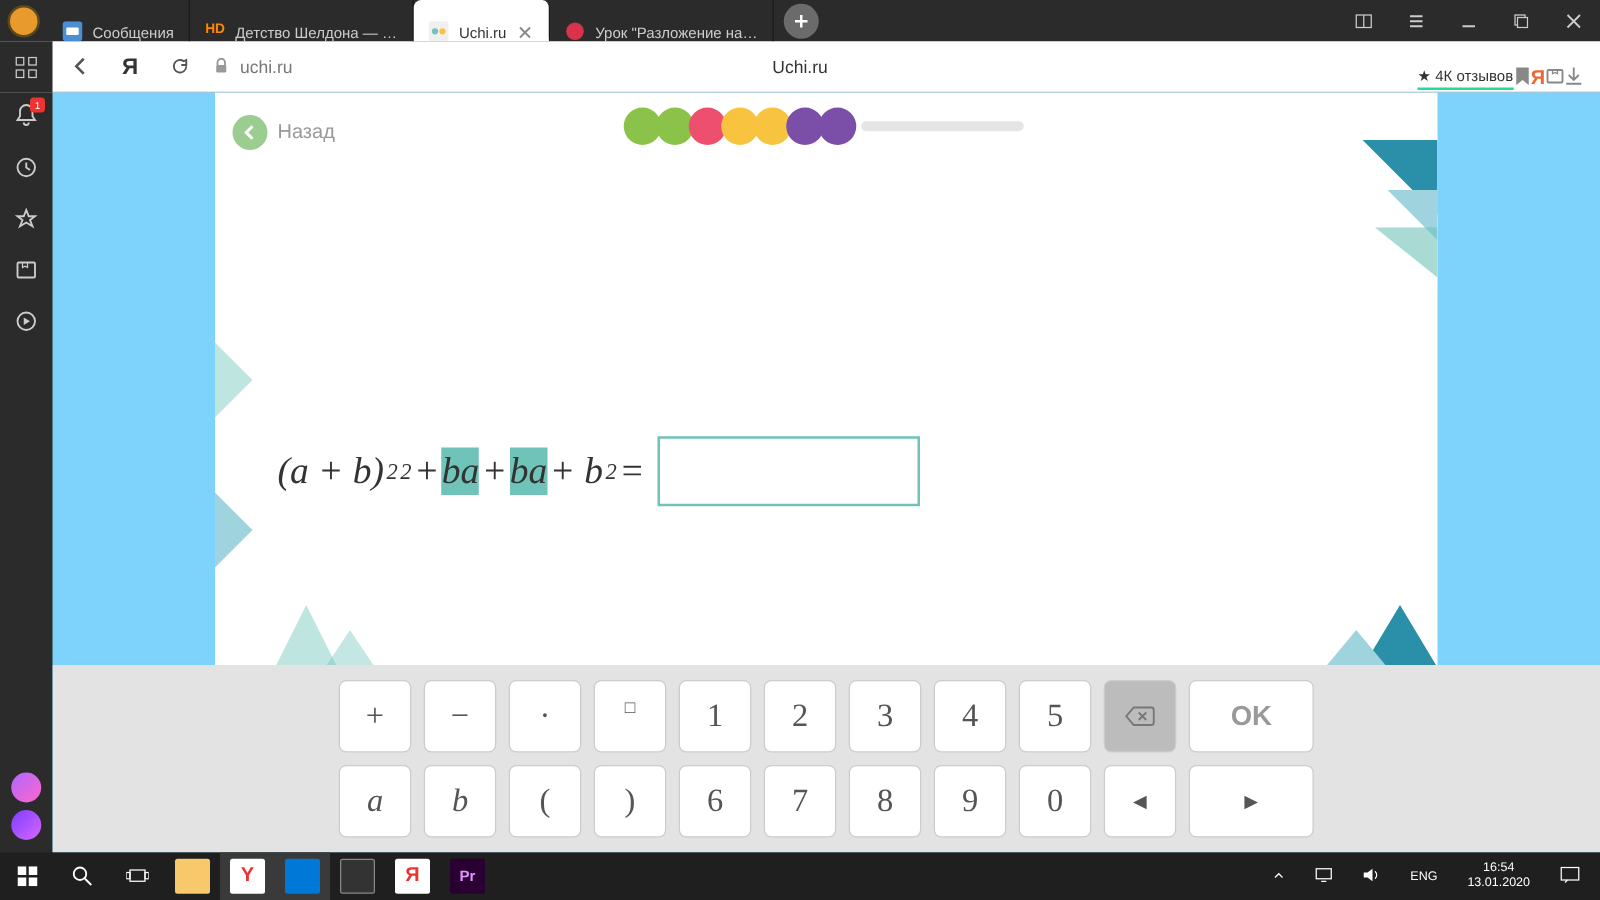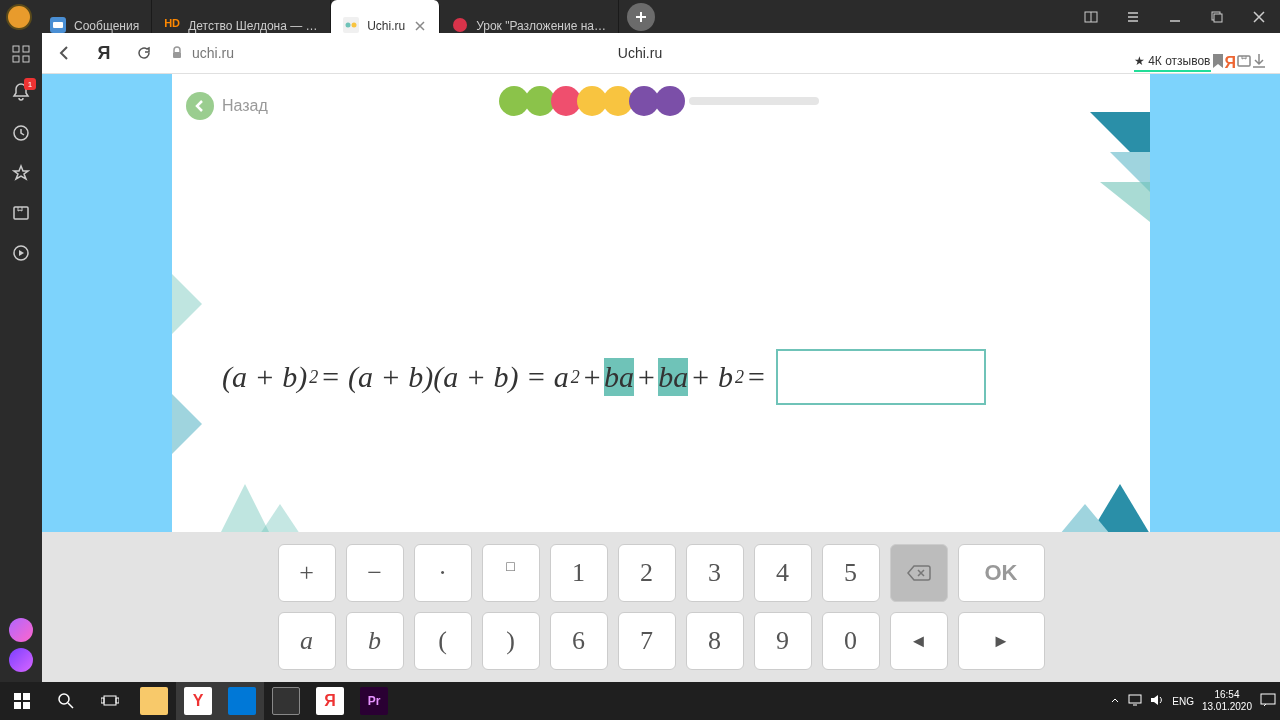--- a/index.html
+++ b/index.html
@@ -61,30 +61,30 @@
 .eq-part { white-space: nowrap; }
 .sup { font-size: 18px; vertical-align: super; }
 .hl { background: #6fc3b8; padding: 2px 0; font-style: italic; }
 .answer-input { width: 210px; height: 56px; border: 2px solid #6fc3b8; margin-left: 8px; font-size: 26px; text-align: center; font-family: inherit; }
 
 
 .vkbd { position: absolute; left: 0; right: 0; bottom: 0; background: #e3e3e3; padding: 12px 130px; display: flex; gap: 10px; justify-content: center; }
 .vkbd-col { display: flex; flex-direction: column; gap: 10px; }
 .vkbd-row { display: flex; gap: 10px; }
 .key { width: 58px; height: 58px; background: #fff; border: 1px solid #ccc; border-radius: 6px; display: flex; align-items: center; justify-content: center; font-size: 26px; color: #555; cursor: pointer; font-family: 'Times New Roman', serif; }
-.key.wide { width: 87px; }
+.key.wide { width: 100px; }
 .key.gray { background: #bcbcbc; }
 .key.ok { color: #999; font-family: Arial; font-weight: bold; font-size: 22px; }
 .key.italic { font-style: italic; }
 
 
 .taskbar { position: absolute; left: 0; right: 0; bottom: 0; height: 38px; background: #1f1f1f; display: flex; align-items: center; }
 .task-item { width: 44px; height: 38px; display: flex; align-items: center; justify-content: center; color: #fff; cursor: pointer; }
 .task-app { width: 28px; height: 28px; border-radius: 2px; }
-.task-right { margin-left: auto; display: flex; align-items: center; gap: 8px; color: #fff; font-size: 10px; padding-right: 4px; }
+.task-right { margin-left: auto; display: flex; align-items: center; gap: 24px; color: #fff; font-size: 10px; padding-right: 16px; }
 .task-time { text-align: center; line-height: 1.2; }
 </style>
 </head>
 <body>
 
 <div class="titlebar">
   <div class="app-icon">
       <div class="app-icon-circle"></div>
     </div>
   <div class="tabs">
@@ -262,21 +262,20 @@
         <polygon points="40,50 60,20 80,50" fill="#6fc3b8" opacity="0.4"></polygon>
       </svg>
     <svg class="triangles-br" width="90" height="60">
         <polygon points="30,60 60,10 90,60" fill="#2a8fa8"></polygon>
         <polygon points="0,60 25,30 50,60" fill="#9fd4de"></polygon>
       </svg>
 
     <div class="equation">
       <span class="eq-part">(a + b)</span>
         <span class="sup">2</span>
-      <span class="eq-part"> = (a + b)(a + b) = a</span>
         <span class="sup">2</span>
       <span class="eq-part"> + </span>
       <span class="hl">ba</span>
       <span class="eq-part"> + </span>
       <span class="hl">ba</span>
       <span class="eq-part"> + b</span>
         <span class="sup">2</span>
       <span class="eq-part"> = </span>
       <input class="answer-input" value="" style="">
     </div>

